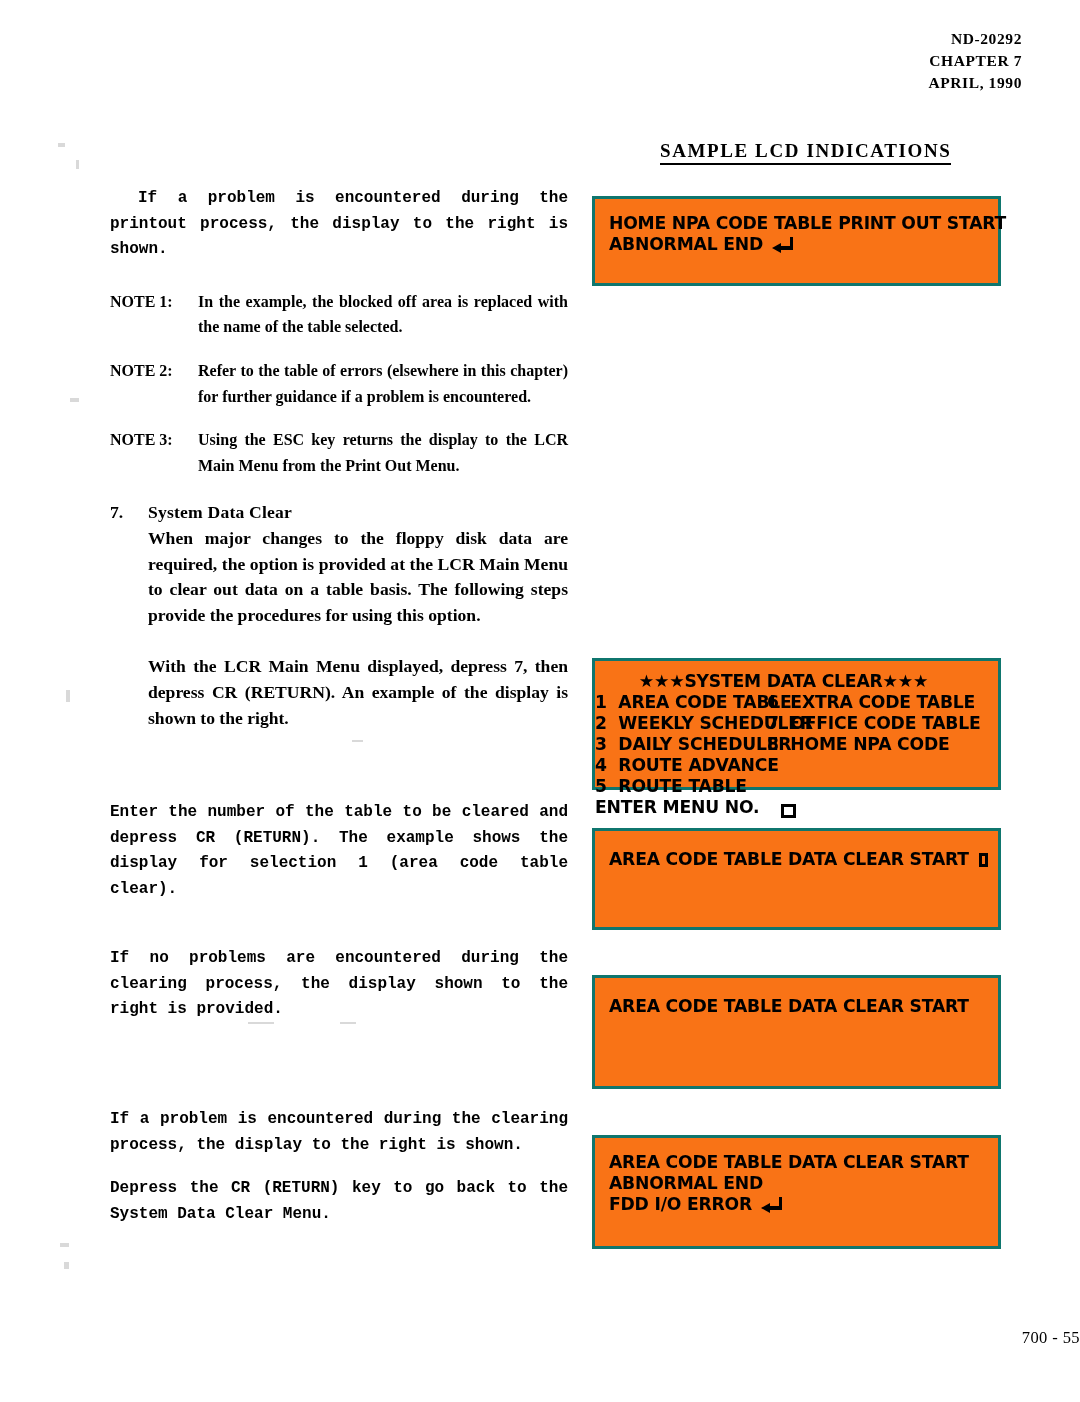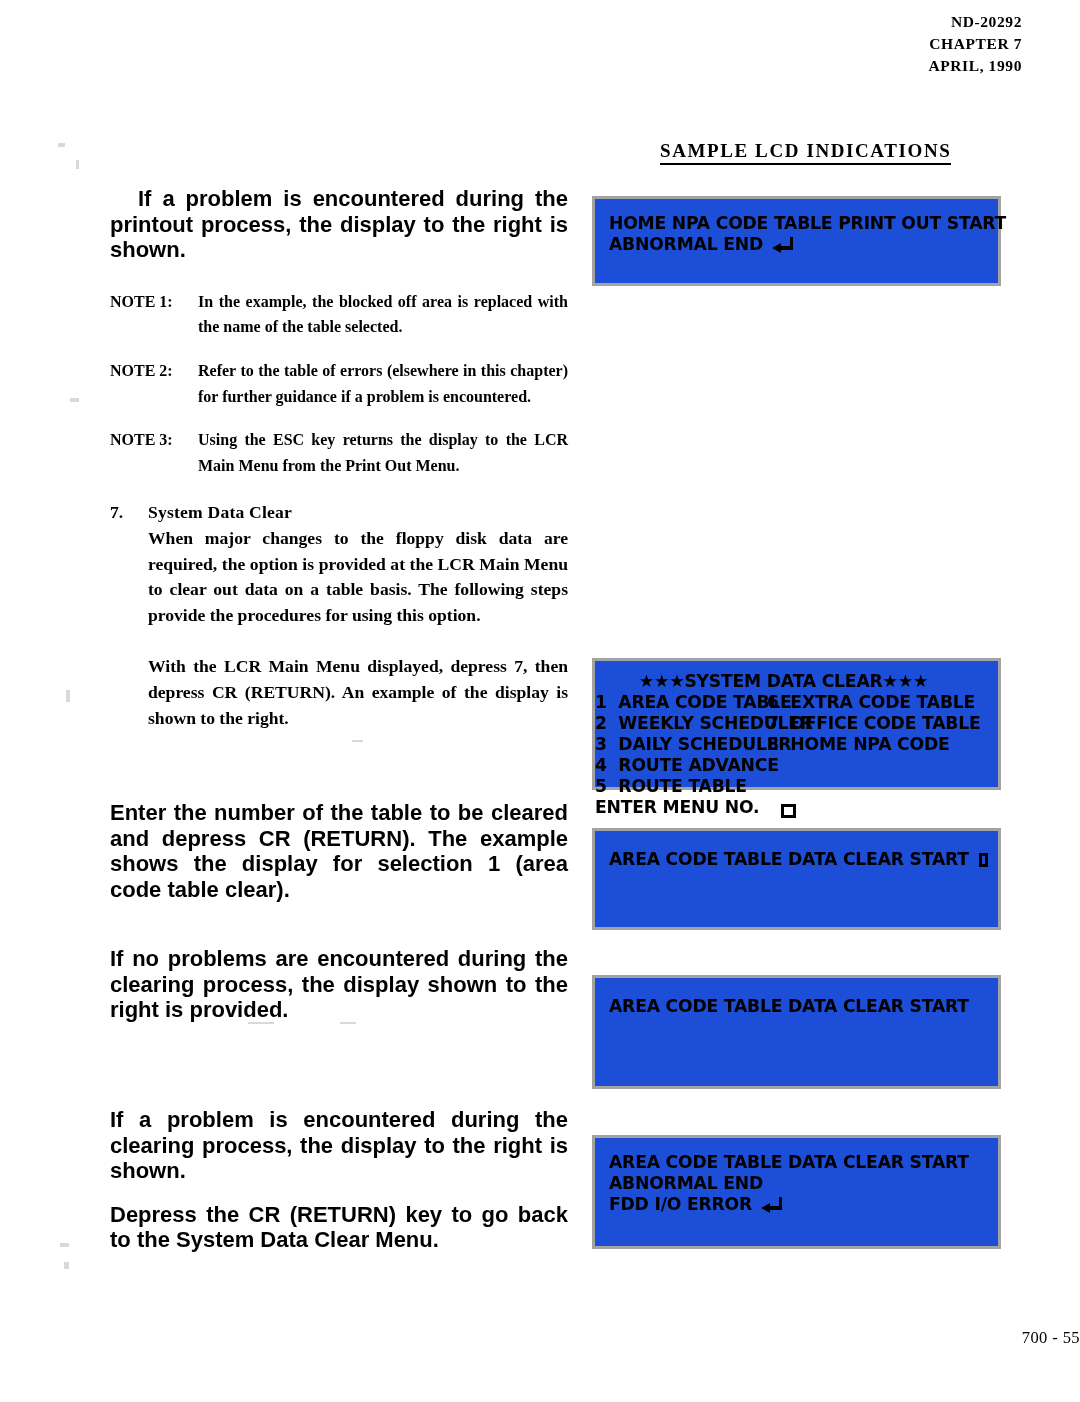--- a/index.html
+++ b/index.html
@@ -12,21 +12,21 @@
     height: 1402px;
     position: relative;
     font-family: "Liberation Serif", "DejaVu Serif", serif;
     color: #000000;
     overflow: hidden;
   }
 
   
   .doc-header {
     position: absolute;
-    top: 11px;
+    top: 28px;
     right: 58px;
     text-align: right;
     font-family: "Liberation Serif", "DejaVu Serif", serif;
     font-weight: bold;
     font-size: 15.5px;
     letter-spacing: 0.6px;
     line-height: 22px;
   }
   .doc-header div { white-space: nowrap; }
 
@@ -45,26 +45,26 @@
   }
 
   
   .body-col {
     position: absolute;
     left: 110px;
     top: 186px;
     width: 458px;
   }
   .para {
-    font-size: 22px;
+    font-size: 16px;
     line-height: 25.6px;
     text-align: justify;
     text-justify: inter-word;
     font-weight: bold;
-    font-family: Liberation Sans, sans-serif;
+    font-family: Liberation Mono, monospace;
   }
   .para.indent { text-indent: 28px; }
   .para.noindent { text-indent: 0; }
 
   
   .note {
     position: relative;
     padding-left: 88px;
     font-size: 16px;
     line-height: 25.6px;
@@ -102,22 +102,22 @@
     text-align: justify;
     margin-top: 0;
   }
   .sp-18 { height: 18px; }
   .sp-22 { height: 22px; }
   .sp-26 { height: 26px; }
 
   
   .lcd {
     position: absolute;
-    border: 3px solid #a3a3a3;
-    background: #1d4ed8;
+    border: 3px solid #0f766e;
+    background: #f97316;
     box-sizing: border-box;
     font-family: "DejaVu Sans", "Liberation Sans", sans-serif;
   }
   .lcd-lines {
     position: absolute;
     left: 14px;
     top: 14px;
     right: 10px;
   }
   .lcd-line {

